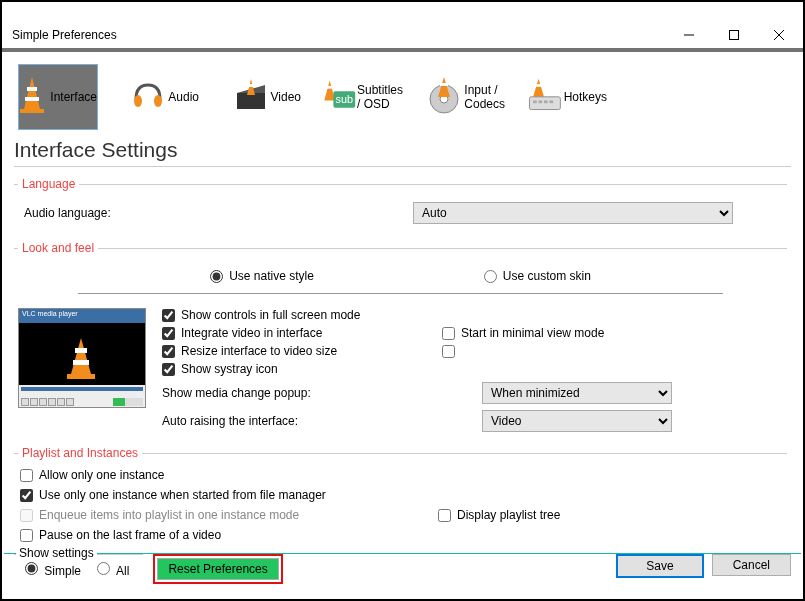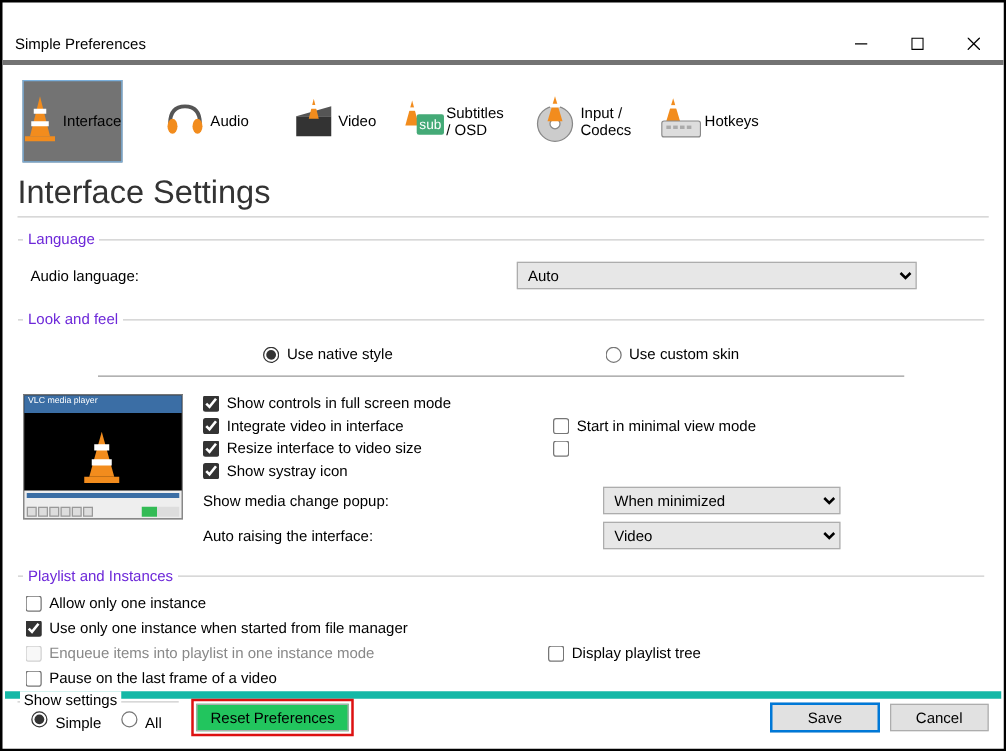--- a/index.html
+++ b/index.html
@@ -8,25 +8,25 @@
 .titlebar-title { flex: 1; }
 .titlebar-btns { display: flex; }
 .titlebar-btn { width: 45px; height: 28px; display: flex; align-items: center; justify-content: center; cursor: pointer; }
 .titlebar-btn svg { pointer-events: none; }
 .content { padding: 8px 12px 0 12px; }
 .tabs { display: flex; gap: 22px; padding: 4px 4px 6px 4px; }
 .tab { display: flex; flex-direction: row; align-items: center; justify-content: flex-end; width: 80px; height: 66px; border: 1px solid transparent; cursor: pointer; padding-bottom: 4px; }
 .tab.active { border: 1px solid #7ab0dd; background: #737373; }
 .tab-label { margin-top: 4px; }
 .tab-icon { width: 40px; height: 40px; display: flex; align-items: center; justify-content: center; }
-.page-title { font-size: 26px; font-weight: 400; color: #333; margin: 2px 0 4px 0; font-family: Arial, sans-serif; }
+.page-title { font-size: 21px; font-weight: 400; color: #333; margin: 2px 0 4px 0; font-family: Arial, sans-serif; }
 .hr { border: none; border-top: 1px solid #ccc; margin: 0 0 4px 0; }
 .scrollpane { height: 384px; overflow-y: scroll; padding-right: 4px; }
 fieldset { border: 1px solid #ccc; border-left: none; border-right: none; border-bottom: none; margin: 6px 0 10px 0; padding: 8px 4px 4px 4px; position: relative; }
-fieldset legend { padding: 0 4px; color: #6d28d9; }
+fieldset legend { padding: 0 4px; color: #ef4444; }
 .row { display: flex; align-items: center; margin: 3px 0; }
 .row-label { width: 395px; padding-left: 6px; }
 select { width: 320px; height: 22px; background: #e7e7e7; border: 1px solid #adadad; padding: 0 4px; }
 select.small { width: 190px; }
 .radio-row { display: flex; justify-content: center; gap: 170px; padding: 6px 0 10px 0; border-bottom: 1px solid #999; margin: 0 60px 14px 60px; }
 .look-body { display: flex; gap: 16px; }
 .thumb { width: 128px; height: 100px; border: 1px solid #888; background: #000; position: relative; flex-shrink: 0; }
 .thumb-title { position: absolute; top: 0; left: 0; right: 0; height: 14px; background: #3b6ea5; font-size: 7px; color: #fff; padding: 1px 3px; }
 .thumb-cone { position: absolute; left: 40px; top: 25px; }
 .thumb-ctrl { position: absolute; bottom: 0; left: 0; right: 0; height: 22px; background: #eee; }
@@ -34,21 +34,21 @@
 .thumb-btns { position:absolute; bottom:1px; left:2px; display:flex; gap:1px;}
 .tb { width:8px; height:8px; background:#ddd; border:1px solid #999;}
 .look-opts { flex: 1; }
 .chk-grid { display: grid; grid-template-columns: 280px 280px; row-gap: 4px; }
 .chk { display: flex; align-items: center; gap: 6px; }
 .chk input { margin: 0; }
 .chk.disabled { color: #888; }
 .opt-row { display: flex; align-items: center; margin-top: 6px; gap: 40px; }
 .opt-row .lbl { width: 280px; }
 .playlist-grid { display: grid; grid-template-columns: 418px 320px; row-gap: 6px; padding-left: 2px; }
-.bottom { position: absolute; left: 2px; right: 2px; bottom: 2px; height: 44px; border-top: 6px solid #14b8a6; display: flex; align-items: center; padding: 0 10px 8px 10px; }
+.bottom { position: absolute; left: 2px; right: 2px; bottom: 2px; height: 44px; border-top: 1px solid #14b8a6; display: flex; align-items: flex-start; padding: 0 10px 8px 10px; }
 .show-settings { border: 1px solid #ccc; border-left:none; border-right:none; border-bottom:none; padding: 4px 6px 2px 6px; margin-right: 10px; position:relative; }
 .show-settings .lgd { position:absolute; top:-9px; left:2px; background:#fff; padding:0 3px; }
 .show-settings label { margin-right: 8px; }
 .reset-box { border: 2px solid #d11; padding: 2px; }
 .reset-btn { padding: 3px 10px; background: #22c55e; border: 1px solid #adadad; cursor: pointer; }
 .spacer { flex: 1; }
 .save-btn { padding: 3px 28px; background: #e1e1e1; border: 2px solid #0078d7; cursor: pointer; margin-right: 8px; }
 .cancel-btn { padding: 3px 20px; background: #e1e1e1; border: 1px solid #adadad; cursor: pointer; }
 input[type=radio], input[type=checkbox] { accent-color: #333; width:13px; height:13px; }
 </style>

